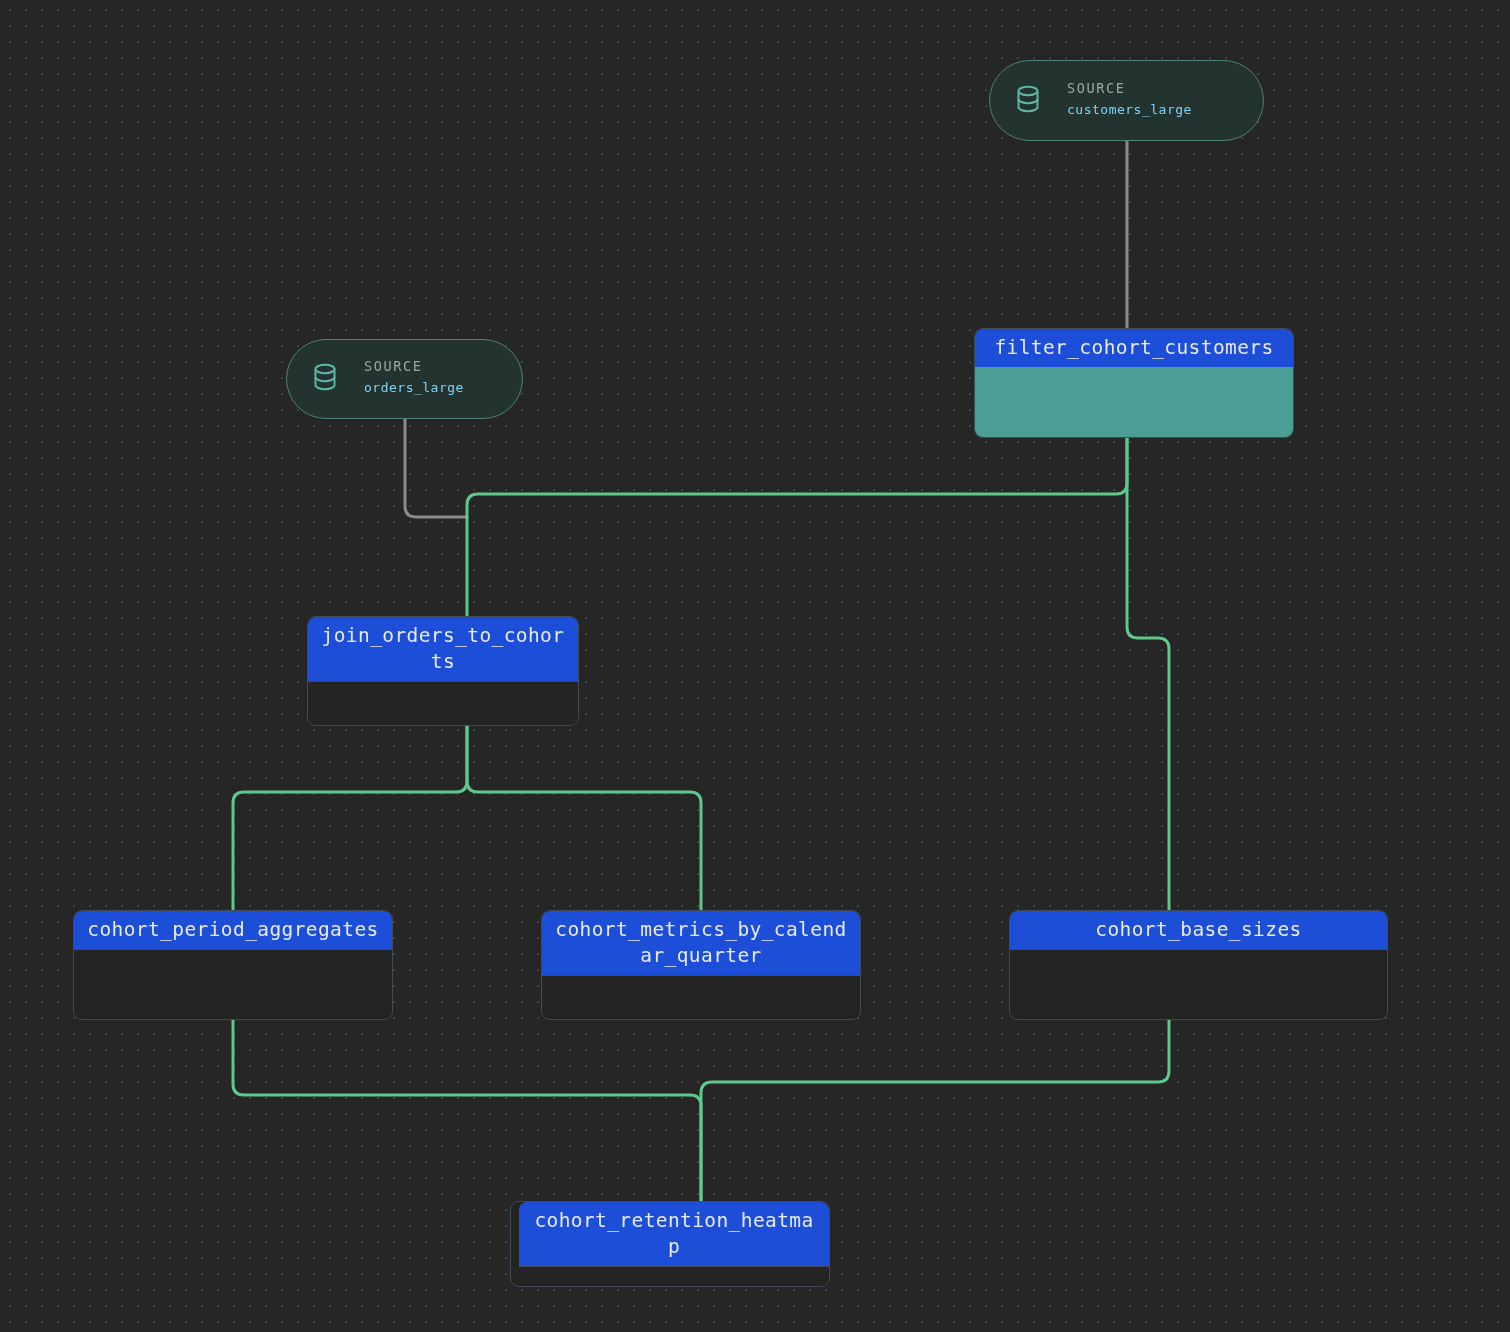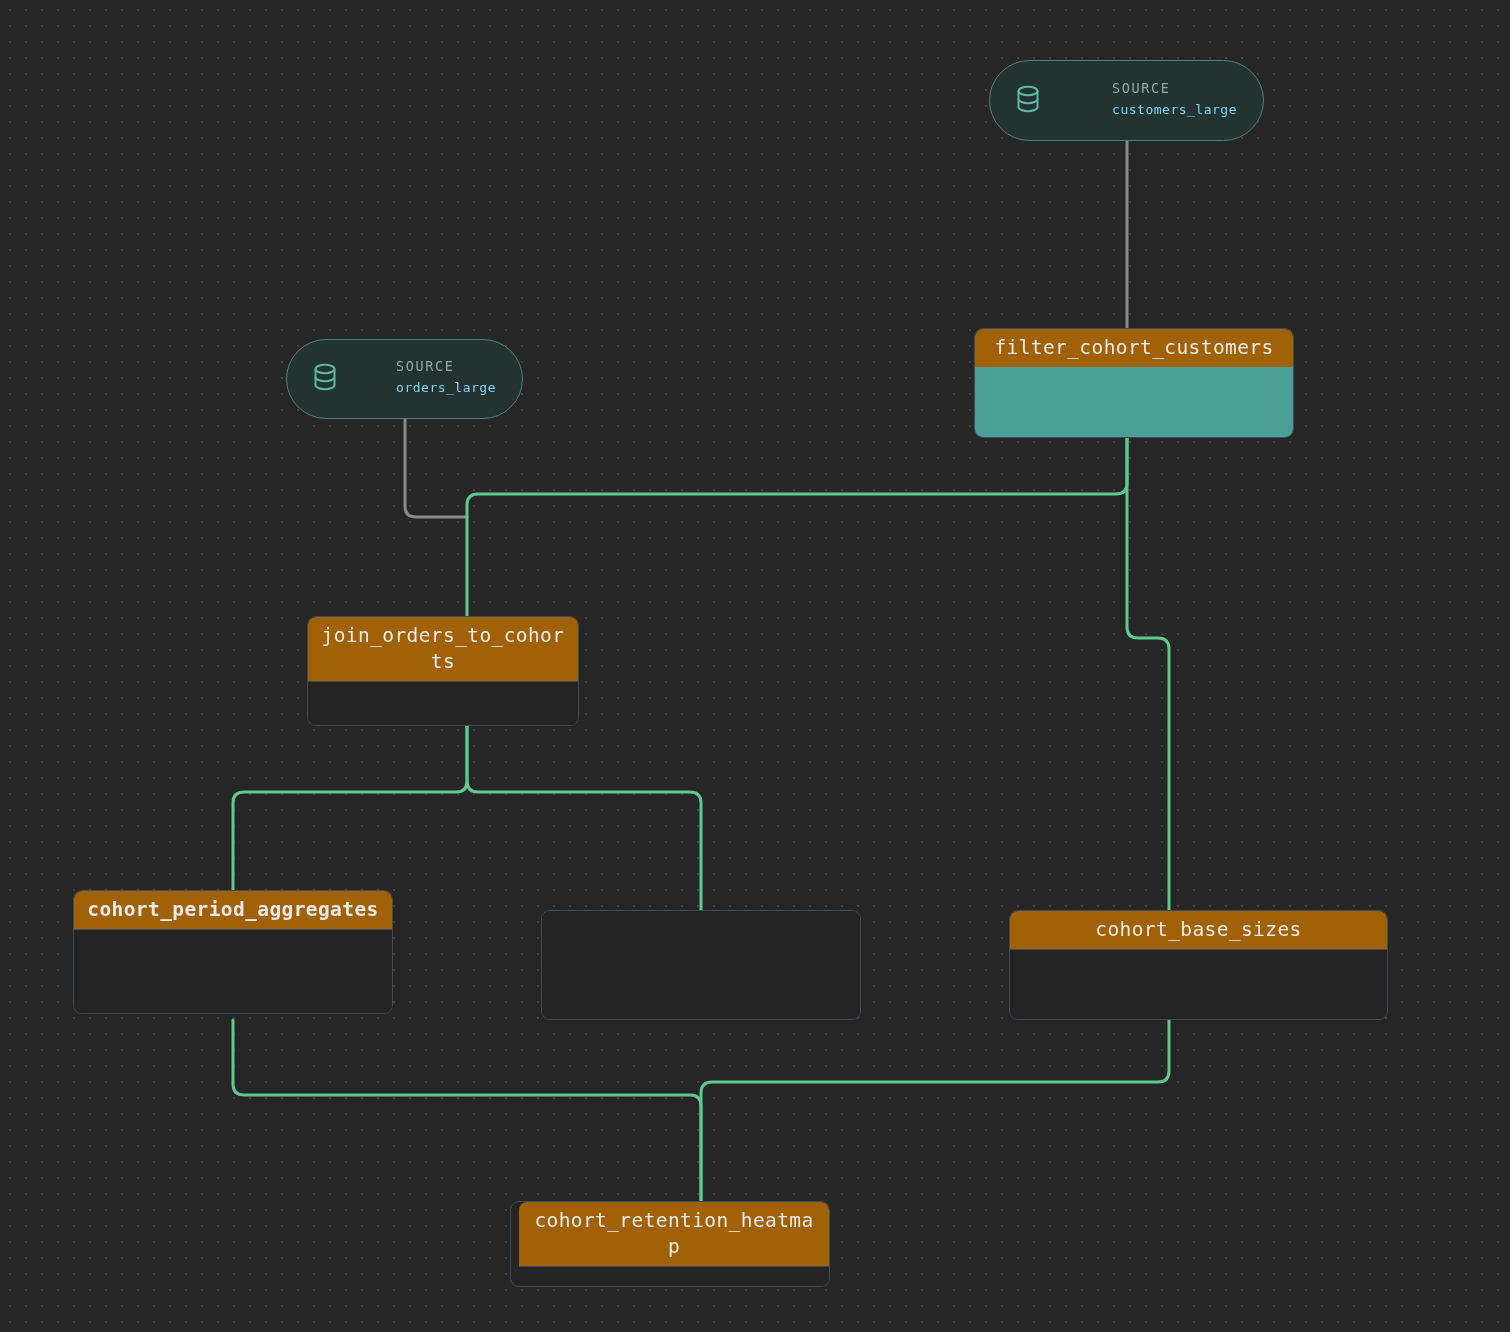--- a/index.html
+++ b/index.html
@@ -34,21 +34,21 @@
     box-sizing: border-box;
     border-radius: 9px;
     background: #242424;
     border: 1px solid #3f4b57;
     overflow: hidden;
     display: flex;
     flex-direction: column;
   }
   .node-header {
     box-sizing: border-box;
-    background: #a16207;
+    background: #1d4ed8;
     border-bottom: 1px solid #3f4b57;
     border-radius: 8px 8px 0 0;
     color: #e8eaed;
     font-size: 19.5px;
     line-height: 26px;
     letter-spacing: 0.4px;
     text-align: center;
     display: flex;
     align-items: center;
     justify-content: center;
@@ -69,23 +69,22 @@
 
   
   .source-node {
     position: absolute;
     box-sizing: border-box;
     border-radius: 44px;
     background: #233330;
     border: 1px solid #4e8277;
     display: flex;
     align-items: center;
-    gap: 0;
+    gap: 25px;
     padding: 0 26px 0 24px;
-    justify-content: space-between;
   }
   .db-icon { flex: 0 0 auto; display: block; }
   .source-text {
     display: flex;
     flex-direction: column;
     justify-content: center;
     gap: 1px;
   }
   .source-kicker {
     color: #9aa7a3;
@@ -155,26 +154,27 @@
   <div class="node filled" style="left:974px; top:328px; width:320px; height:110px;">
     <div class="node-header">filter_cohort_customers</div>
     <div class="node-body"></div>
   </div>
 
   <div class="node" style="left:307px; top:616px; width:272px; height:110px;">
     <div class="node-header">join_orders_to_cohorts</div>
     <div class="node-body"></div>
   </div>
 
-  <div class="node" style="left:73px; top:890px; width:320px; height:124px;font-weight:bold;">
+  <div class="node" style="left:73px; top:910px; width:320px; height:110px;">
     <div class="node-header">cohort_period_aggregates</div>
     <div class="node-body"></div>
   </div>
 
   <div class="node" style="left:541px; top:910px; width:320px; height:110px;">
+    <div class="node-header">cohort_metrics_by_calendar_quarter</div>
     <div class="node-body"></div>
   </div>
 
   <div class="node" style="left:1009px; top:910px; width:379px; height:110px;">
     <div class="node-header">cohort_base_sizes</div>
     <div class="node-body"></div>
   </div>
 
   <div class="node" style="left:510px; top:1201px; width:320px; height:86px;padding-left:8px;">
     <div class="node-header">cohort_retention_heatmap</div>

